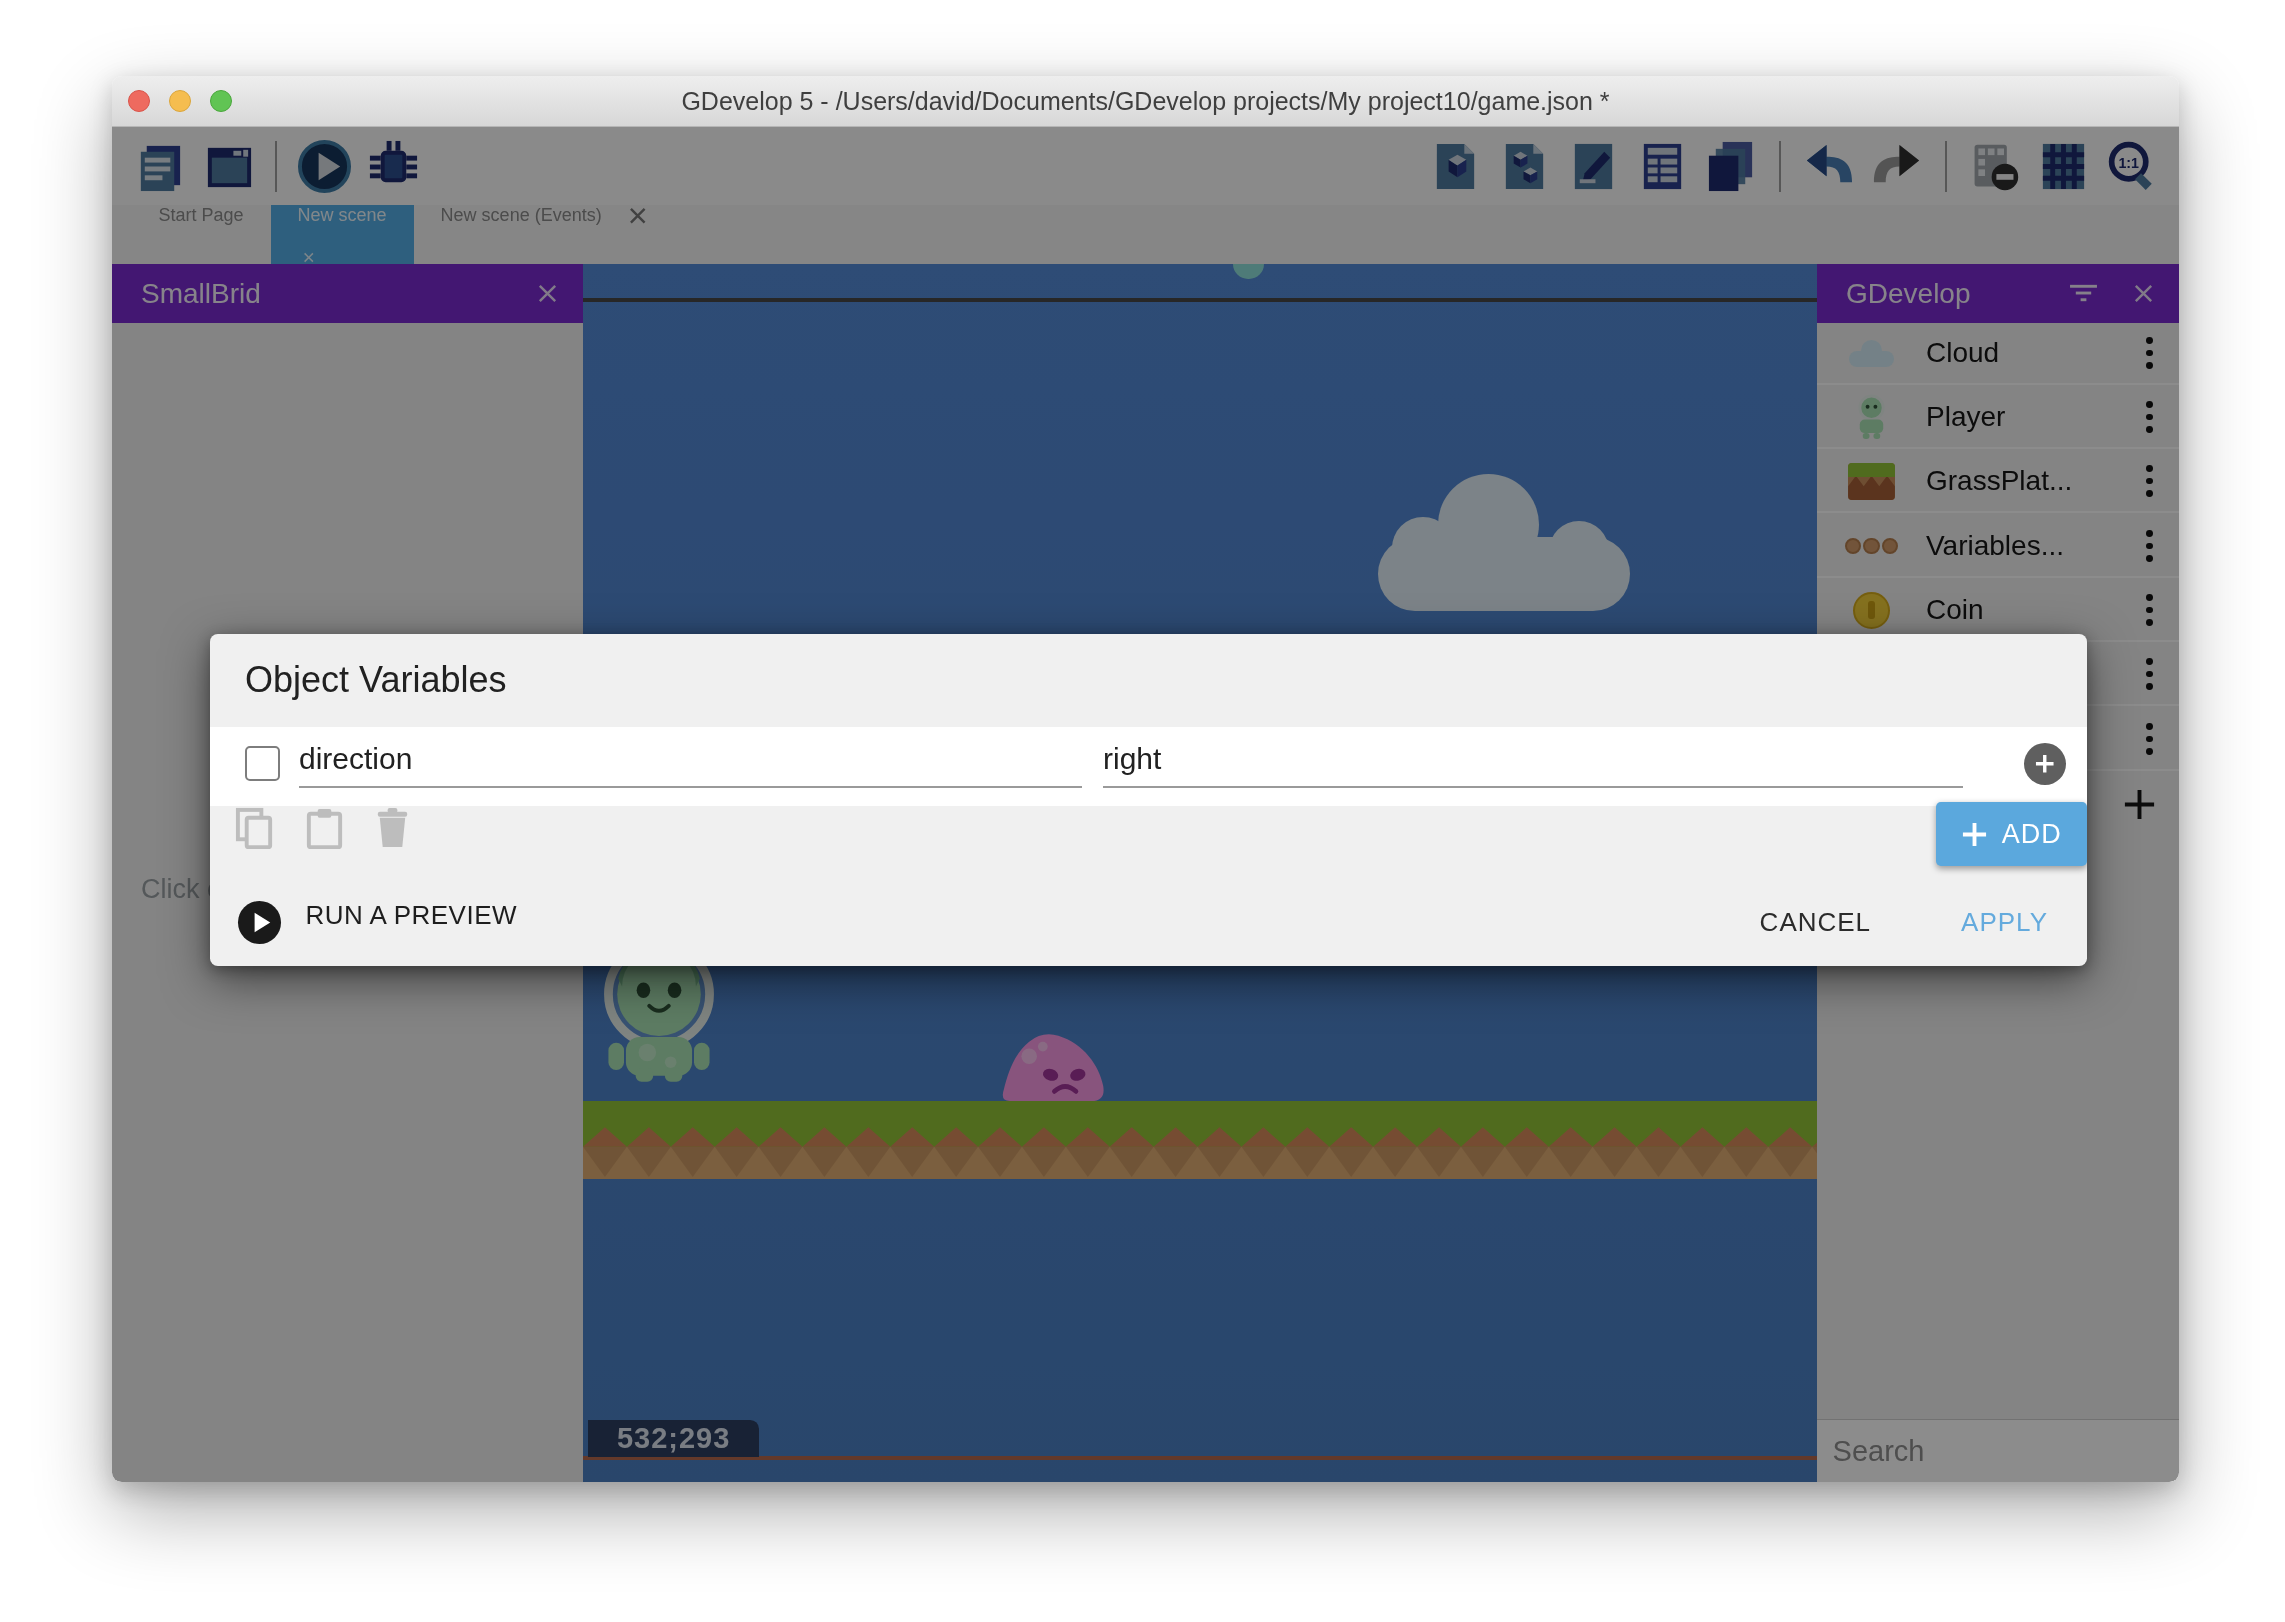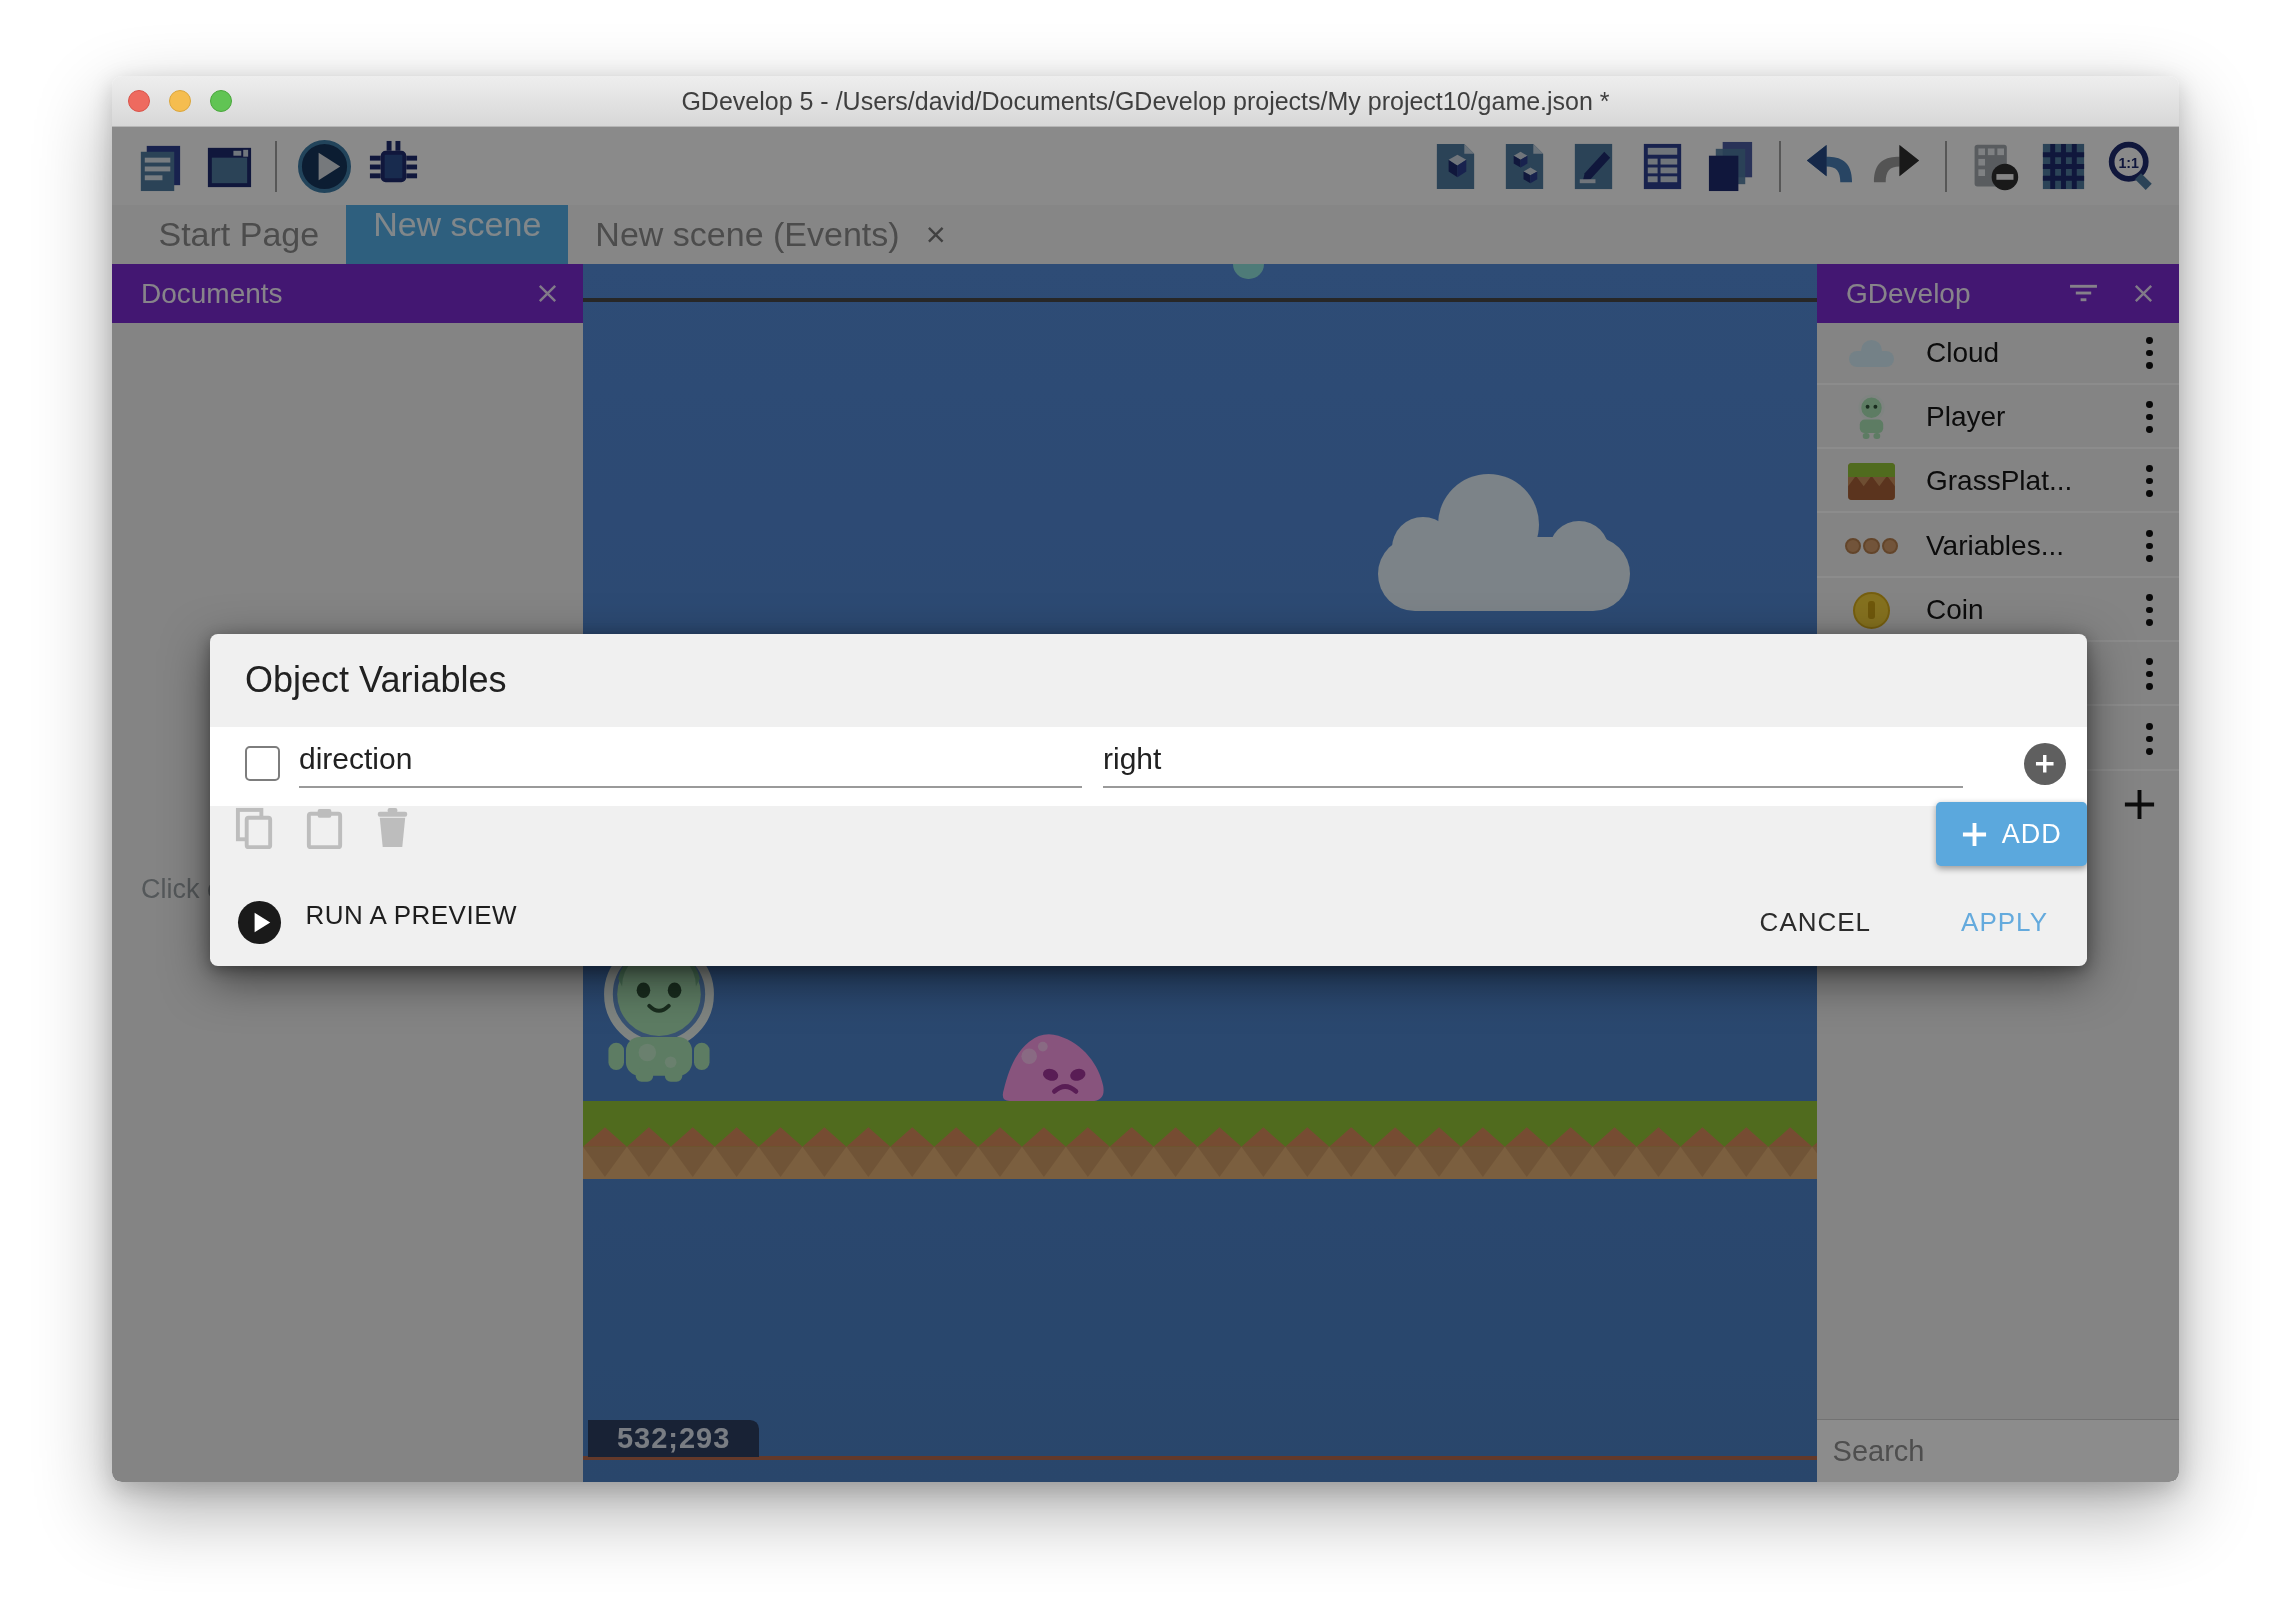--- a/index.html
+++ b/index.html
@@ -23,21 +23,21 @@
   .content { position:absolute; left:0; top:51px; right:0; bottom:0; background:#fbfbfb; }
 
   .toolbar { position:absolute; left:0; top:0; right:0; height:78px; background:#fbfbfb;
     display:flex; align-items:center; justify-content:space-between; padding:0 19.5px; }
   .tb-group { display:flex; align-items:center; gap:14px;text-decoration:underline; }
   .tb-sep { width:2px; height:51px; background:#9f9f9f; margin:0 5.9px; }
   .tb-ic { width:55px; height:55px; display:flex; align-items:center; justify-content:center; }
 
   .tabbar { position:absolute; left:0; top:78px; right:0; height:59px; background:#f5f5f5;
     display:flex; align-items:stretch; padding-left:19.5px; }
-  .tab { display:flex; align-items:center; gap:25px; padding:0 27px; font-size:34px; color:#8a8a8a; white-space:nowrap; }
+  .tab { display:flex; align-items:flex-start; gap:25px; padding:0 27px; font-size:18px; color:#8a8a8a; white-space:nowrap; }
   .tab.active { color:#ecf6fc;flex-direction:column; }
 
   
   .props-panel { position:absolute; left:0; top:137px; width:471px; bottom:0; background:#f0f0f0; }
   .panel-head { position:absolute; left:0; top:0; right:0; height:59px; background:#7a2bd0;
     display:flex; align-items:center; padding:0 23.4px 0 29px; }
   .panel-title { flex:1; font-size:28px; color:rgba(255,255,255,.93); }
   .props-hint { position:absolute; left:29px; top:610px; font-size:27px; color:#9aa0a4; white-space:nowrap; }
 
   .canvas { position:absolute; left:471px; top:137px; width:1234px; bottom:0;
@@ -271,21 +271,21 @@
       <div class="tab">
         <span>New scene (Events)</span>
         <svg width="21.5" height="21.5" viewBox="0 0 22 22">
           <path d="M4,4 L18,18 M18,4 L4,18" stroke="#777" stroke-width="2.5"></path>
         </svg>
       </div>
     </div>
 
     <div class="props-panel">
       <div class="panel-head">
-        <span class="panel-title">Documents</span>
+        <span class="panel-title">SmallBrid</span>
         <svg width="25" height="25" viewBox="0 0 26 26">
           <path d="M5,5 L21,21 M21,5 L5,21" stroke="rgba(255,255,255,.85)" stroke-width="2.5"></path>
         </svg>
       </div>
       <span class="props-hint">Click o</span>
     </div>
 
     <div class="canvas">
       <div class="cv-notch"></div>
       <div class="cv-topline"></div>

